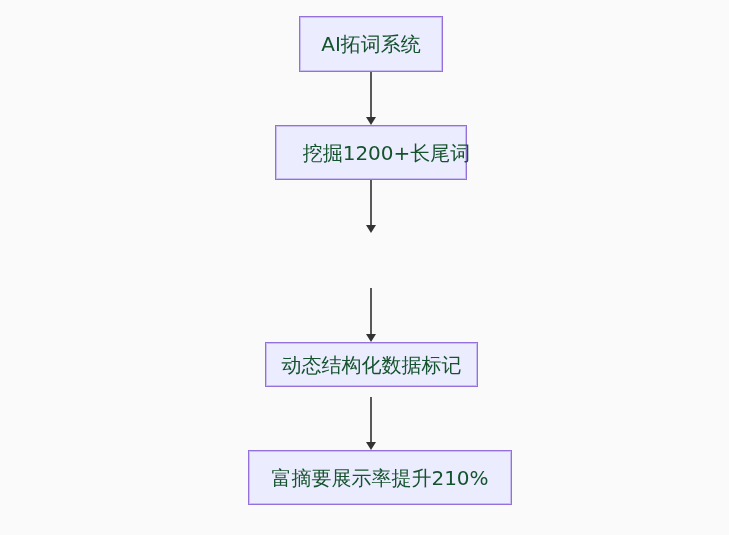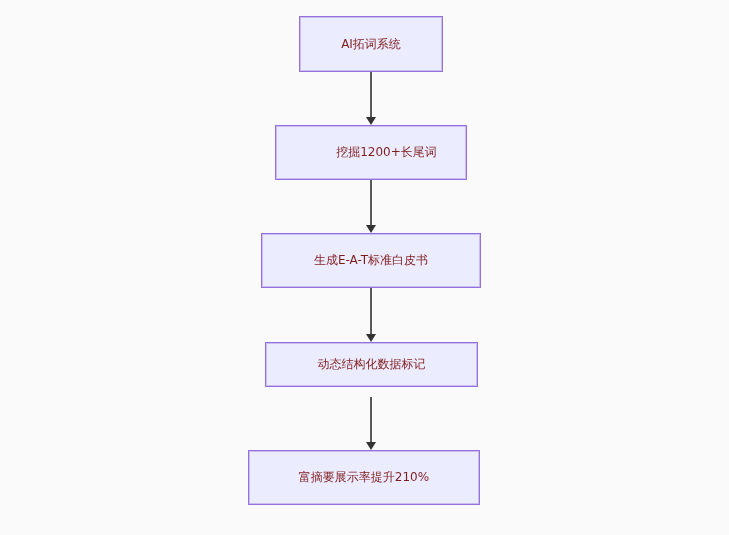--- a/index.html
+++ b/index.html
@@ -17,22 +17,22 @@
   }
   .node {
     position: absolute;
     box-sizing: border-box;
     background: #ececff;
     border: 1px solid #9370db;
     box-shadow: inset 0 0 0 1px rgba(147,112,219,0.38);
     display: flex;
     align-items: center;
     justify-content: center;
-    color: #7f1d1d;
-    font-size: 12px;
+    color: #14532d;
+    font-size: 20px;
     line-height: 1.2;
     white-space: nowrap;
     text-align: center;
   }
   .edge {
     position: absolute;
     width: 12px;
     display: flex;
     flex-direction: column;
     align-items: center;
@@ -66,35 +66,32 @@
 
   <div class="node" style="left:275px; top:125px; width:192px; height:55px;padding-left:31px;">
     <span>挖掘1200+长尾词</span>
   </div>
 
   <div class="edge" style="left:365px; top:180px; height:53px;">
     <div class="stem"></div>
     <div class="head"></div>
   </div>
 
-  <div class="node" style="left:261px; top:233px; width:220px; height:55px;">
-    <span>生成E-A-T标准白皮书</span>
-  </div>
 
   <div class="edge" style="left:365px; top:288px; height:54px;">
     <div class="stem"></div>
     <div class="head"></div>
   </div>
 
   <div class="node" style="left:265px; top:342px; width:213px; height:45px;">
     <span>动态结构化数据标记</span>
   </div>
 
   <div class="edge" style="left:365px; top:397px; height:53px;">
     <div class="stem"></div>
     <div class="head"></div>
   </div>
 
-  <div class="node" style="left:248px; top:450px; width:232px; height:55px;">
+  <div class="node" style="left:248px; top:450px; width:264px; height:55px;">
     <span>富摘要展示率提升210%</span>
   </div>
 
 </div>
 
 </body></html>

